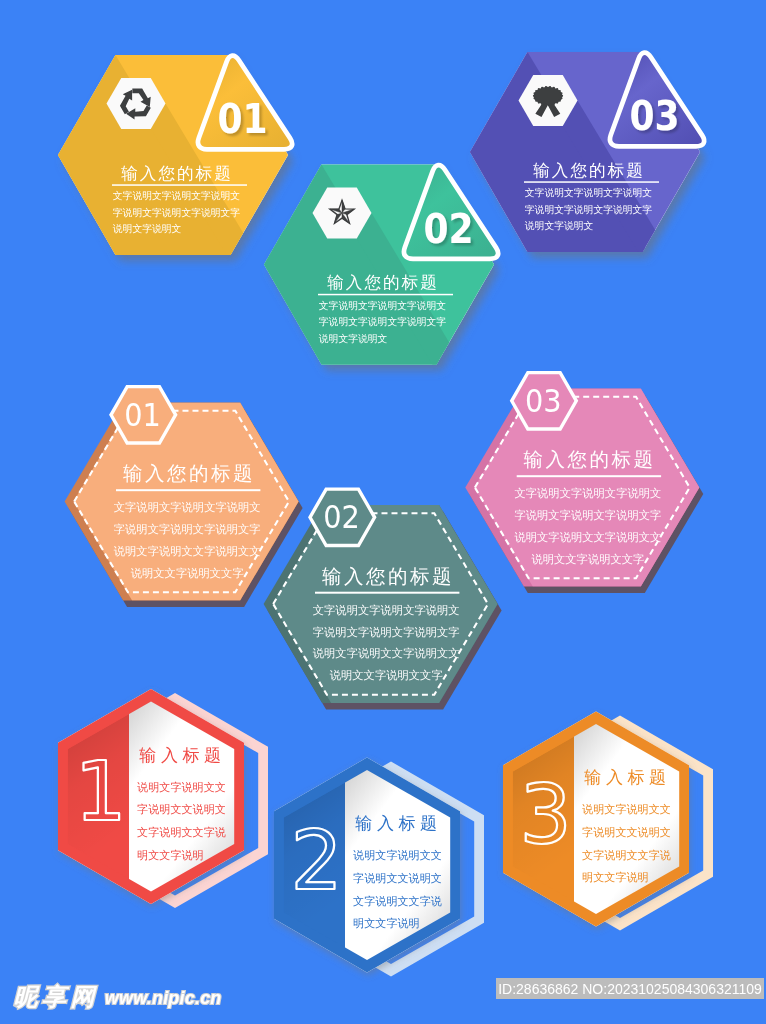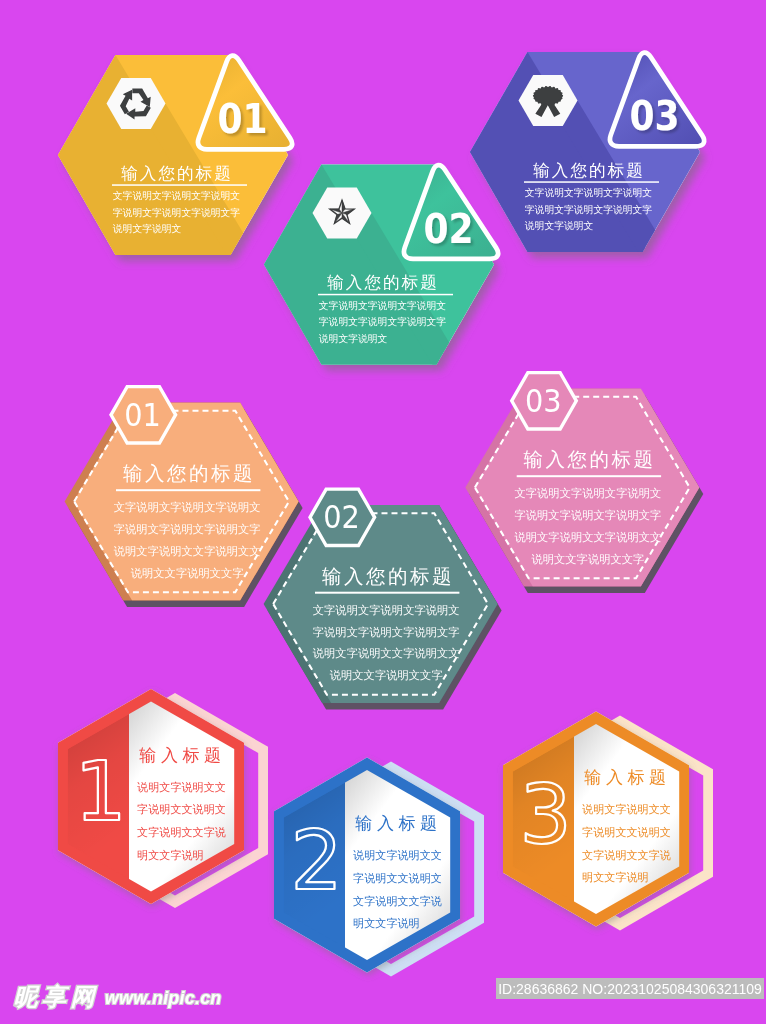--- a/index.html
+++ b/index.html
@@ -1,18 +1,18 @@
 <!DOCTYPE html>
 <html><head>
 <meta charset="utf-8">
 <style>
   html,body{margin:0;padding:0;background:#fff;}
   body{width:766px;height:1024px;position:relative;overflow:hidden;
        font-family:"Liberation Sans",sans-serif;}
-  .stage{position:absolute;left:0;top:0;width:766px;height:1024px;background:#d946ef;}
+  .stage{position:absolute;left:0;top:0;width:766px;height:1024px;background:#3b82f6;}
   svg.art{position:absolute;left:0;top:0;width:766px;height:1024px;display:block;}
 </style>
 </head>
 <body>
 
 <div class="stage">
 <svg class="art" id="art" viewBox="0 0 766 1024" xmlns="http://www.w3.org/2000/svg">
       <defs>
         <filter id="sh1" x="-30%" y="-30%" width="180%" height="180%">
           <feDropShadow dx="5" dy="6" stdDeviation="4.5" flood-color="#707070" flood-opacity="0.55"></feDropShadow>

